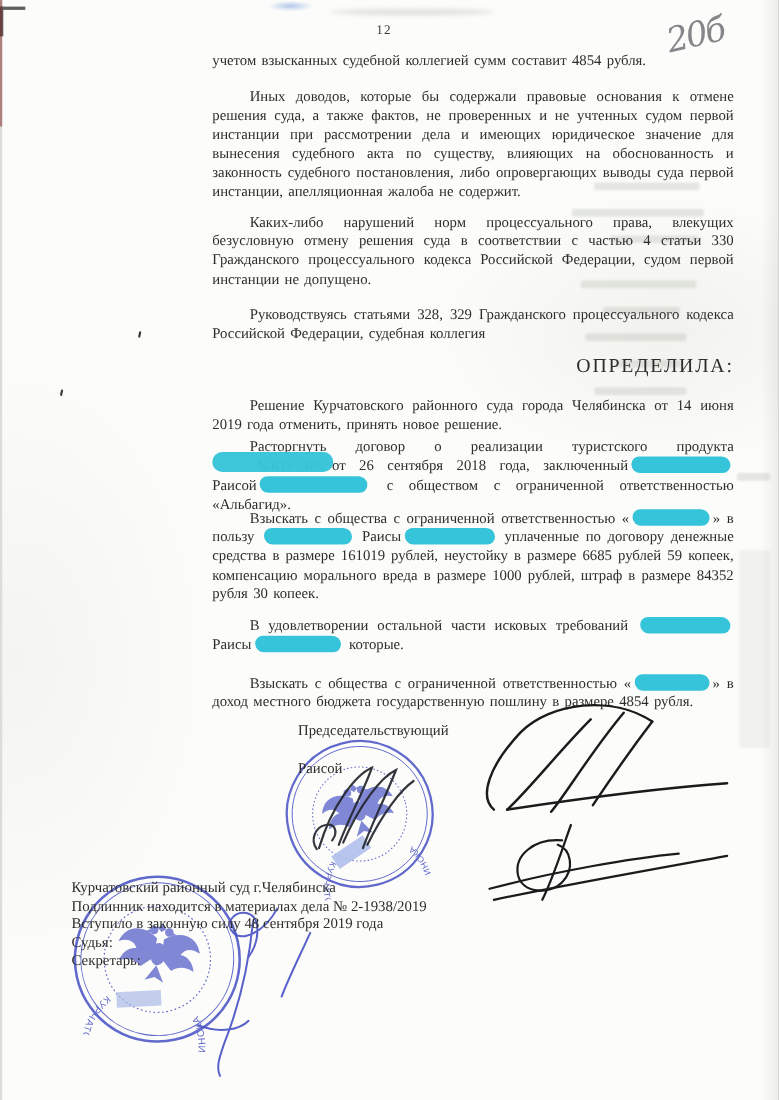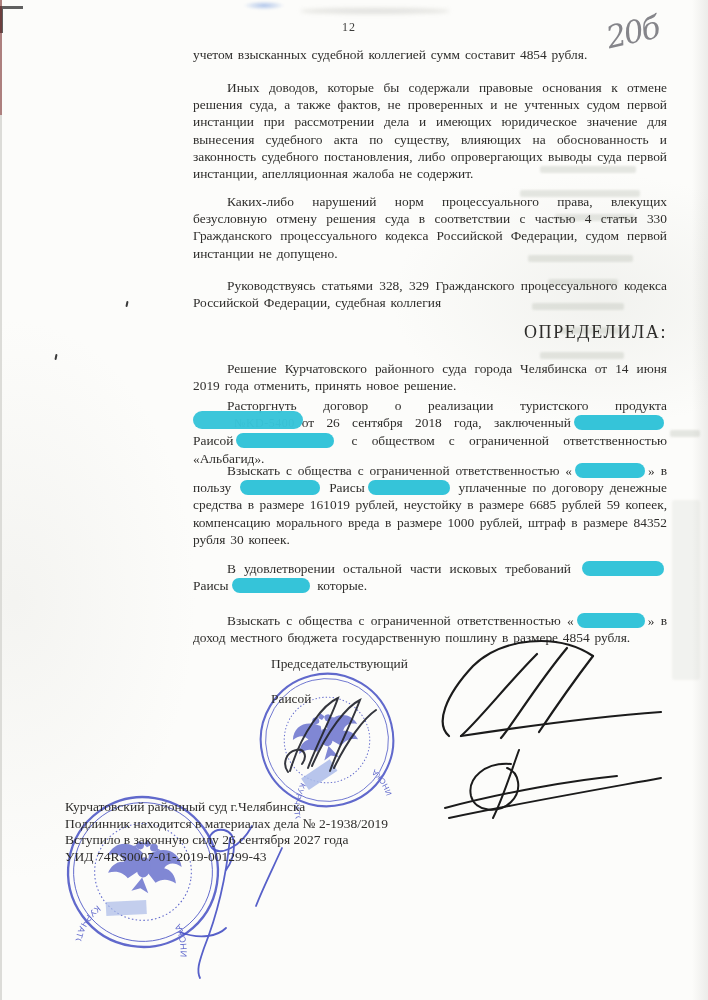--- a/index.html
+++ b/index.html
@@ -197,17 +197,18 @@
       <path d="M92,18 C80,40 60,48 52,40 C44,32 52,20 64,22 C78,25 76,48 66,62"></path>
       <path d="M70,30 C66,70 56,110 44,140 C40,152 36,162 40,170"></path>
       <path d="M20,124 C40,132 58,128 66,120"></path>
       <path d="M122,40 C112,62 102,82 96,98"></path>
     </g>
   </svg>
 
   <div class="footer">
     <div>Курчатовский районный суд г.Челябинска</div>
     <div>Подлинник находится в материалах дела № 2-1938/2019</div>
-    <div>Вступило в законную силу 26 сентября 2027 года</div>
-    <div>УИД 74RS0007-01-2019-001299-43</div>
+    <div>Вступило в законную силу 48 сентября 2019 года</div>
+    <div>Судья:</div>
+    <div>Секретарь:</div>
   </div>
 
 </div>
 
 </body></html>

